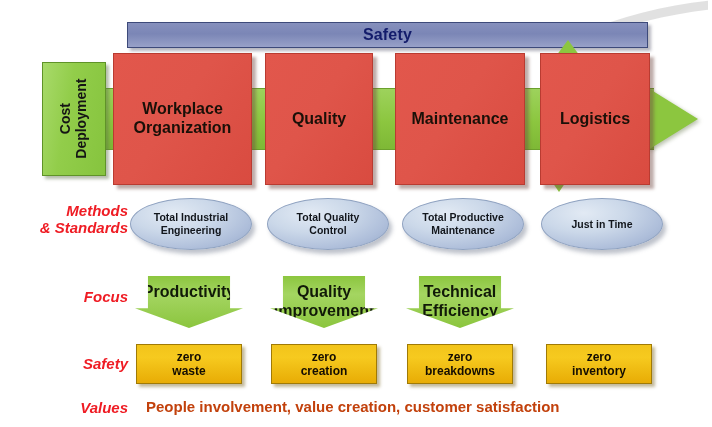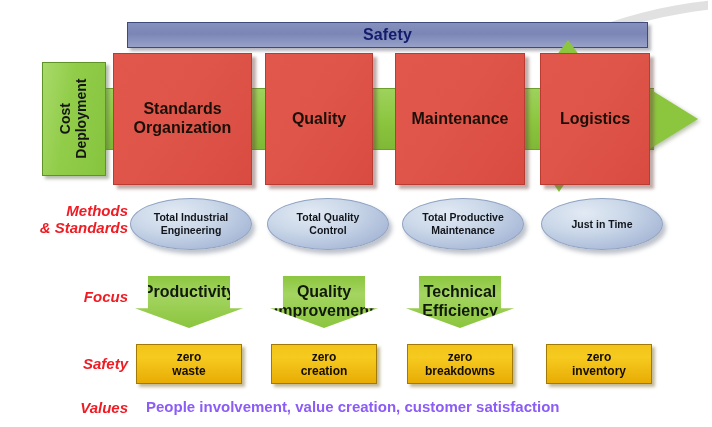--- a/index.html
+++ b/index.html
@@ -209,21 +209,21 @@
     line-height: 1.2;
   }
 
   
   .values-text {
     position: absolute;
     left: 146px;
     top: 398px;
     font-size: 15px;
     font-weight: bold;
-    color: #8b5cf6;
+    color: #c2410c;
     white-space: nowrap;
   }
 </style>
 </head>
 <body>
 
 <div id="canvas">
 
   <svg class="swoosh" width="140" height="40" style="left:575px; top:0px;" viewBox="0 0 140 40">
     <path d="M5 34 C 45 16, 95 4, 140 0 L140 9 C 98 13, 50 25, 10 39 Z" fill="#dcdcdc" opacity="0.85"></path>
@@ -240,21 +240,21 @@
 
   <div class="cost-box">
     <div class="cost-label">
       <div>Cost</div>
       <div>Deployment</div>
     </div>
   </div>
 
   <div class="pillar" style="left:113px; top:53px; width:139px; height:132px;">
     <span>
-      <div>Standards</div>
+      <div>Workplace</div>
       <div>Organization</div>
     </span>
   </div>
 
   <div class="pillar" style="left:265px; top:53px; width:108px; height:132px;">
     <span>Quality</span>
   </div>
 
   <div class="pillar" style="left:395px; top:53px; width:130px; height:132px;">
     <span>Maintenance</span>

